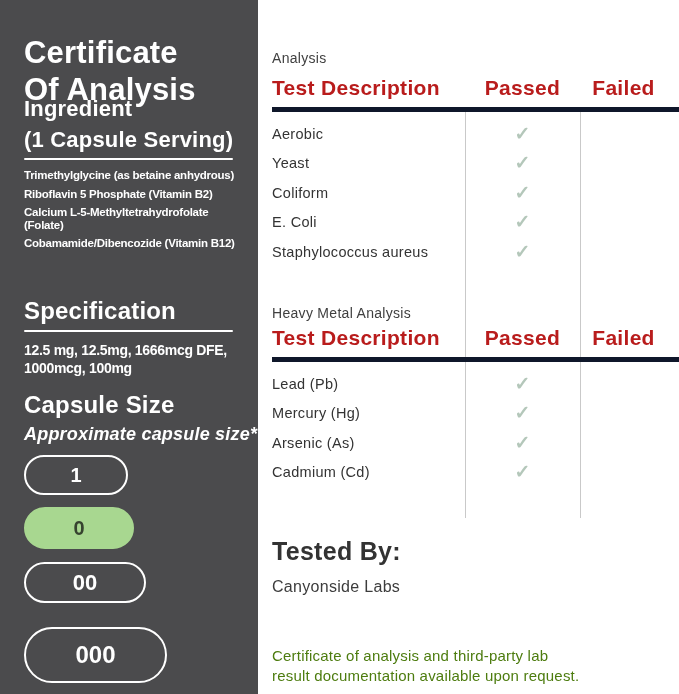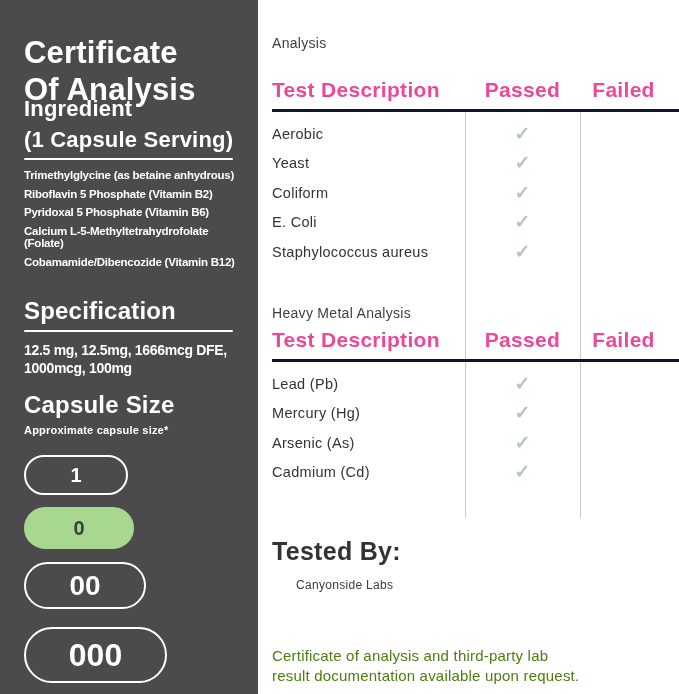--- a/index.html
+++ b/index.html
@@ -46,45 +46,45 @@
   }
   .spec-heading { top: 297px; }
   .spec-text {
     position: absolute; left: 24px; top: 341px; width: 213px;
     font-size: 14px; font-weight: 700; line-height: 18px;
     letter-spacing: -0.3px;
   }
   .cap-heading { top: 391px; }
   .cap-sub {
     position: absolute; left: 24px; top: 424px;
-    font-size: 11px; font-weight: 600; letter-spacing: 0.2px;
+    font-size: 18px; font-weight: 600; letter-spacing: 0.2px; font-style: italic;
   }
   .pill {
     position: absolute; left: 24px;
     display: flex; align-items: center; justify-content: center;
     border: 2px solid #ffffff; border-radius: 999px;
     background: transparent; color: #ffffff; font-weight: 700;
   }
   .pill-1   { top: 455px; width: 104px; height: 40px; font-size: 20px; }
   .pill-0   { top: 507px; width: 110px; height: 42px; font-size: 20px;
               background: #a8d790; border-color: #a8d790; color: #36432f; }
-  .pill-00  { top: 562px; width: 122px; height: 47px; font-size: 28px; }
-  .pill-000 { top: 627px; width: 143px; height: 56px; font-size: 32px; }
+  .pill-00  { top: 562px; width: 122px; height: 41px; font-size: 22px; }
+  .pill-000 { top: 627px; width: 143px; height: 56px; font-size: 24px; }
 
   
   .content { position: absolute; left: 272px; top: 0; width: 407px; height: 694px; }
   .sec-label { position: absolute; left: 0; font-size: 14px; color: #404040; letter-spacing: 0.3px; }
-  .analysis-label { top: 35px; }
+  .analysis-label { top: 50px; }
   .hm-label { top: 305px; }
 
   .thead {
     position: absolute; left: 0; width: 407px; height: 38px;
     display: flex; align-items: flex-end; padding-bottom: 7px;
-    border-bottom: 3px solid #0f172a;
-    font-size: 21px; font-weight: 700; letter-spacing: 0.3px; color: #ec4899;
+    border-bottom: 5px solid #0f172a;
+    font-size: 21px; font-weight: 700; letter-spacing: 0.3px; color: #b91c1c;
   }
   .thead-1 { top: 74px; }
   .thead-2 { top: 324px; }
   .th-c1 { width: 193px; text-align: left; }
   .th-c2 { width: 115px; text-align: center; margin-top: 19px; }
   .th-c3 { width: 99px; text-align: center; padding-right: 12px; }
 
   .vline { position: absolute; top: 112px; width: 1px; height: 406px; background: #c9c9c9; }
   .vline-1 { left: 193px; }
   .vline-2 { left: 308px; }
@@ -93,21 +93,21 @@
   .tbody-1 { top: 112px; }
   .tbody-2 { top: 362px; }
   .trow { display: flex; align-items: center; height: 29.5px; }
   .td-c1 { width: 193px; font-size: 14.5px; color: #333333; letter-spacing: 0.3px; }
   .td-c2 { width: 115px; text-align: center; }
   .td-c3 { width: 99px; }
   .check { color: #b4c7ba; font-size: 19px; font-weight: 700; line-height: 1; }
 
   .tested-by { position: absolute; left: 0; top: 537px; }
   .tested-heading { font-size: 25px; font-weight: 700; color: #333333; letter-spacing: 0.3px; }
-  .tested-value { font-size: 12px; color: #3c3c3c; margin-top: 12px; letter-spacing: 0.3px; margin-left: 24px; }
+  .tested-value { font-size: 16px; color: #3c3c3c; margin-top: 12px; letter-spacing: 0.3px; }
 
   .cert-footer {
     position: absolute; left: 0; top: 646px;
     font-size: 15px; line-height: 20px; color: #4d7c0f; letter-spacing: 0.2px;
     white-space: nowrap;
   }
 </style>
 </head>
 <body>
 
@@ -119,21 +119,20 @@
 
   <h2 class="ing-heading">
     <span>Ingredient</span><br>
     <span>(1 Capsule Serving)</span>
   </h2>
   <div class="rule rule-ing"></div>
 
   <ul class="ing-list">
     <li>Trimethylglycine (as betaine anhydrous)</li>
     <li>Riboflavin 5 Phosphate (Vitamin B2)</li>
-    <li>Pyridoxal 5 Phosphate (Vitamin B6)</li>
     <li>Calcium L-5-Methyltetrahydrofolate (Folate)</li>
     <li>Cobamamide/Dibencozide (Vitamin B12)</li>
   </ul>
 
   <h2 class="spec-heading">Specification</h2>
   <div class="rule rule-spec"></div>
   <p class="spec-text">12.5 mg, 12.5mg, 1666mcg DFE, 1000mcg, 100mg</p>
 
   <h2 class="cap-heading">Capsule Size</h2>
   <p class="cap-sub">Approximate capsule size*</p>

